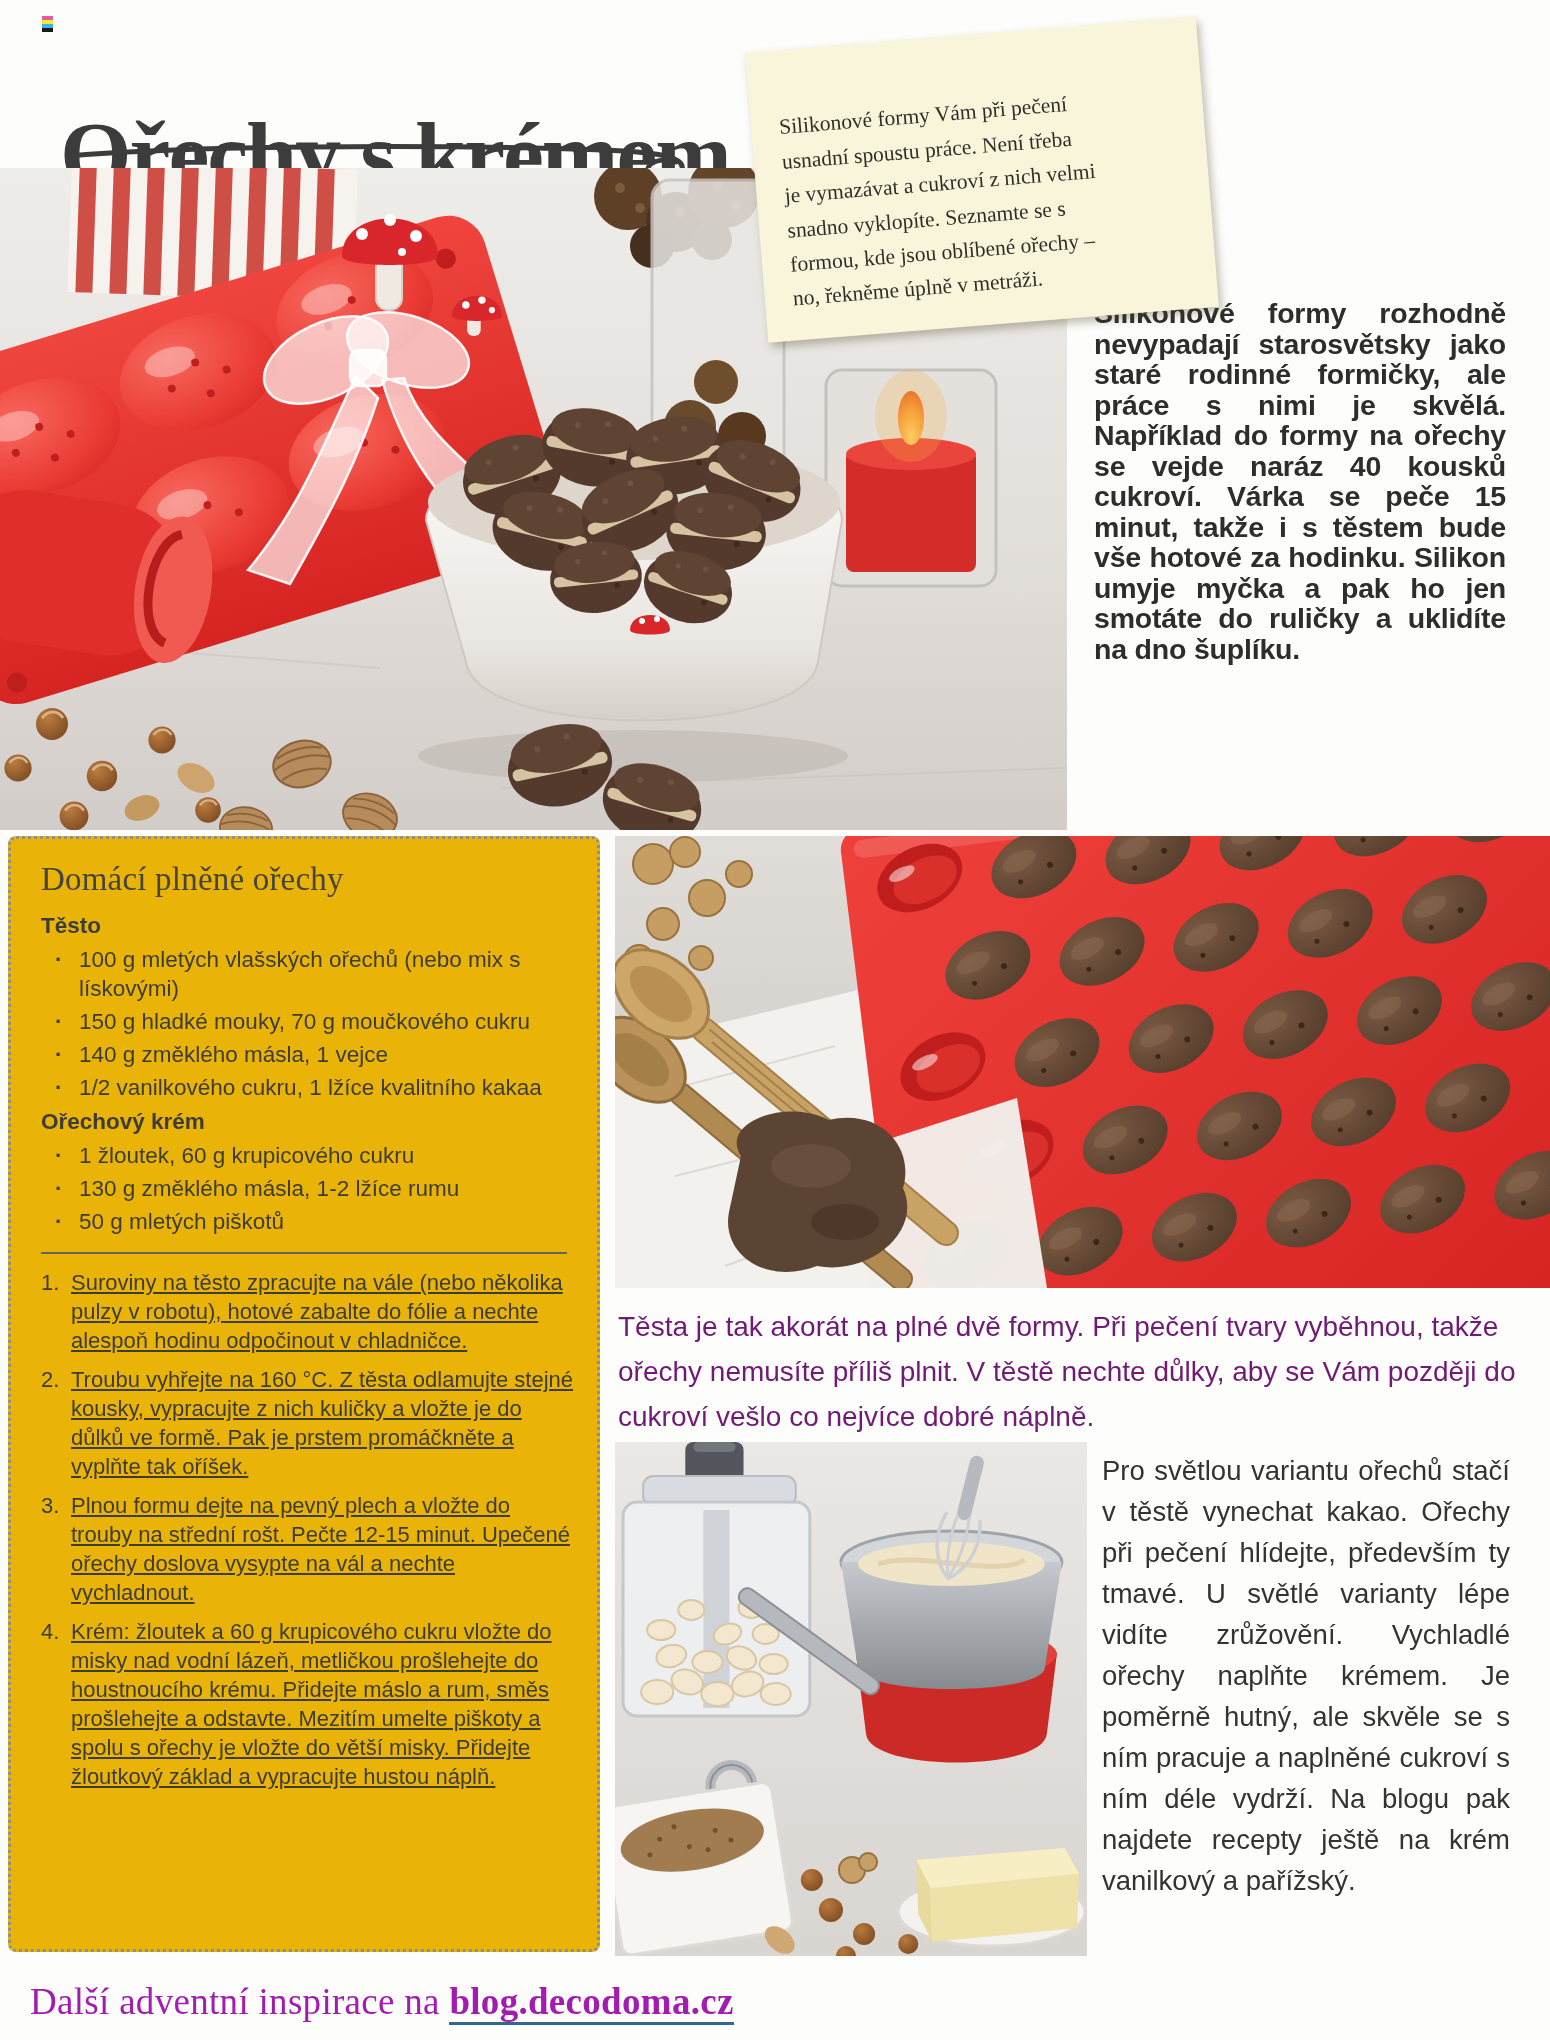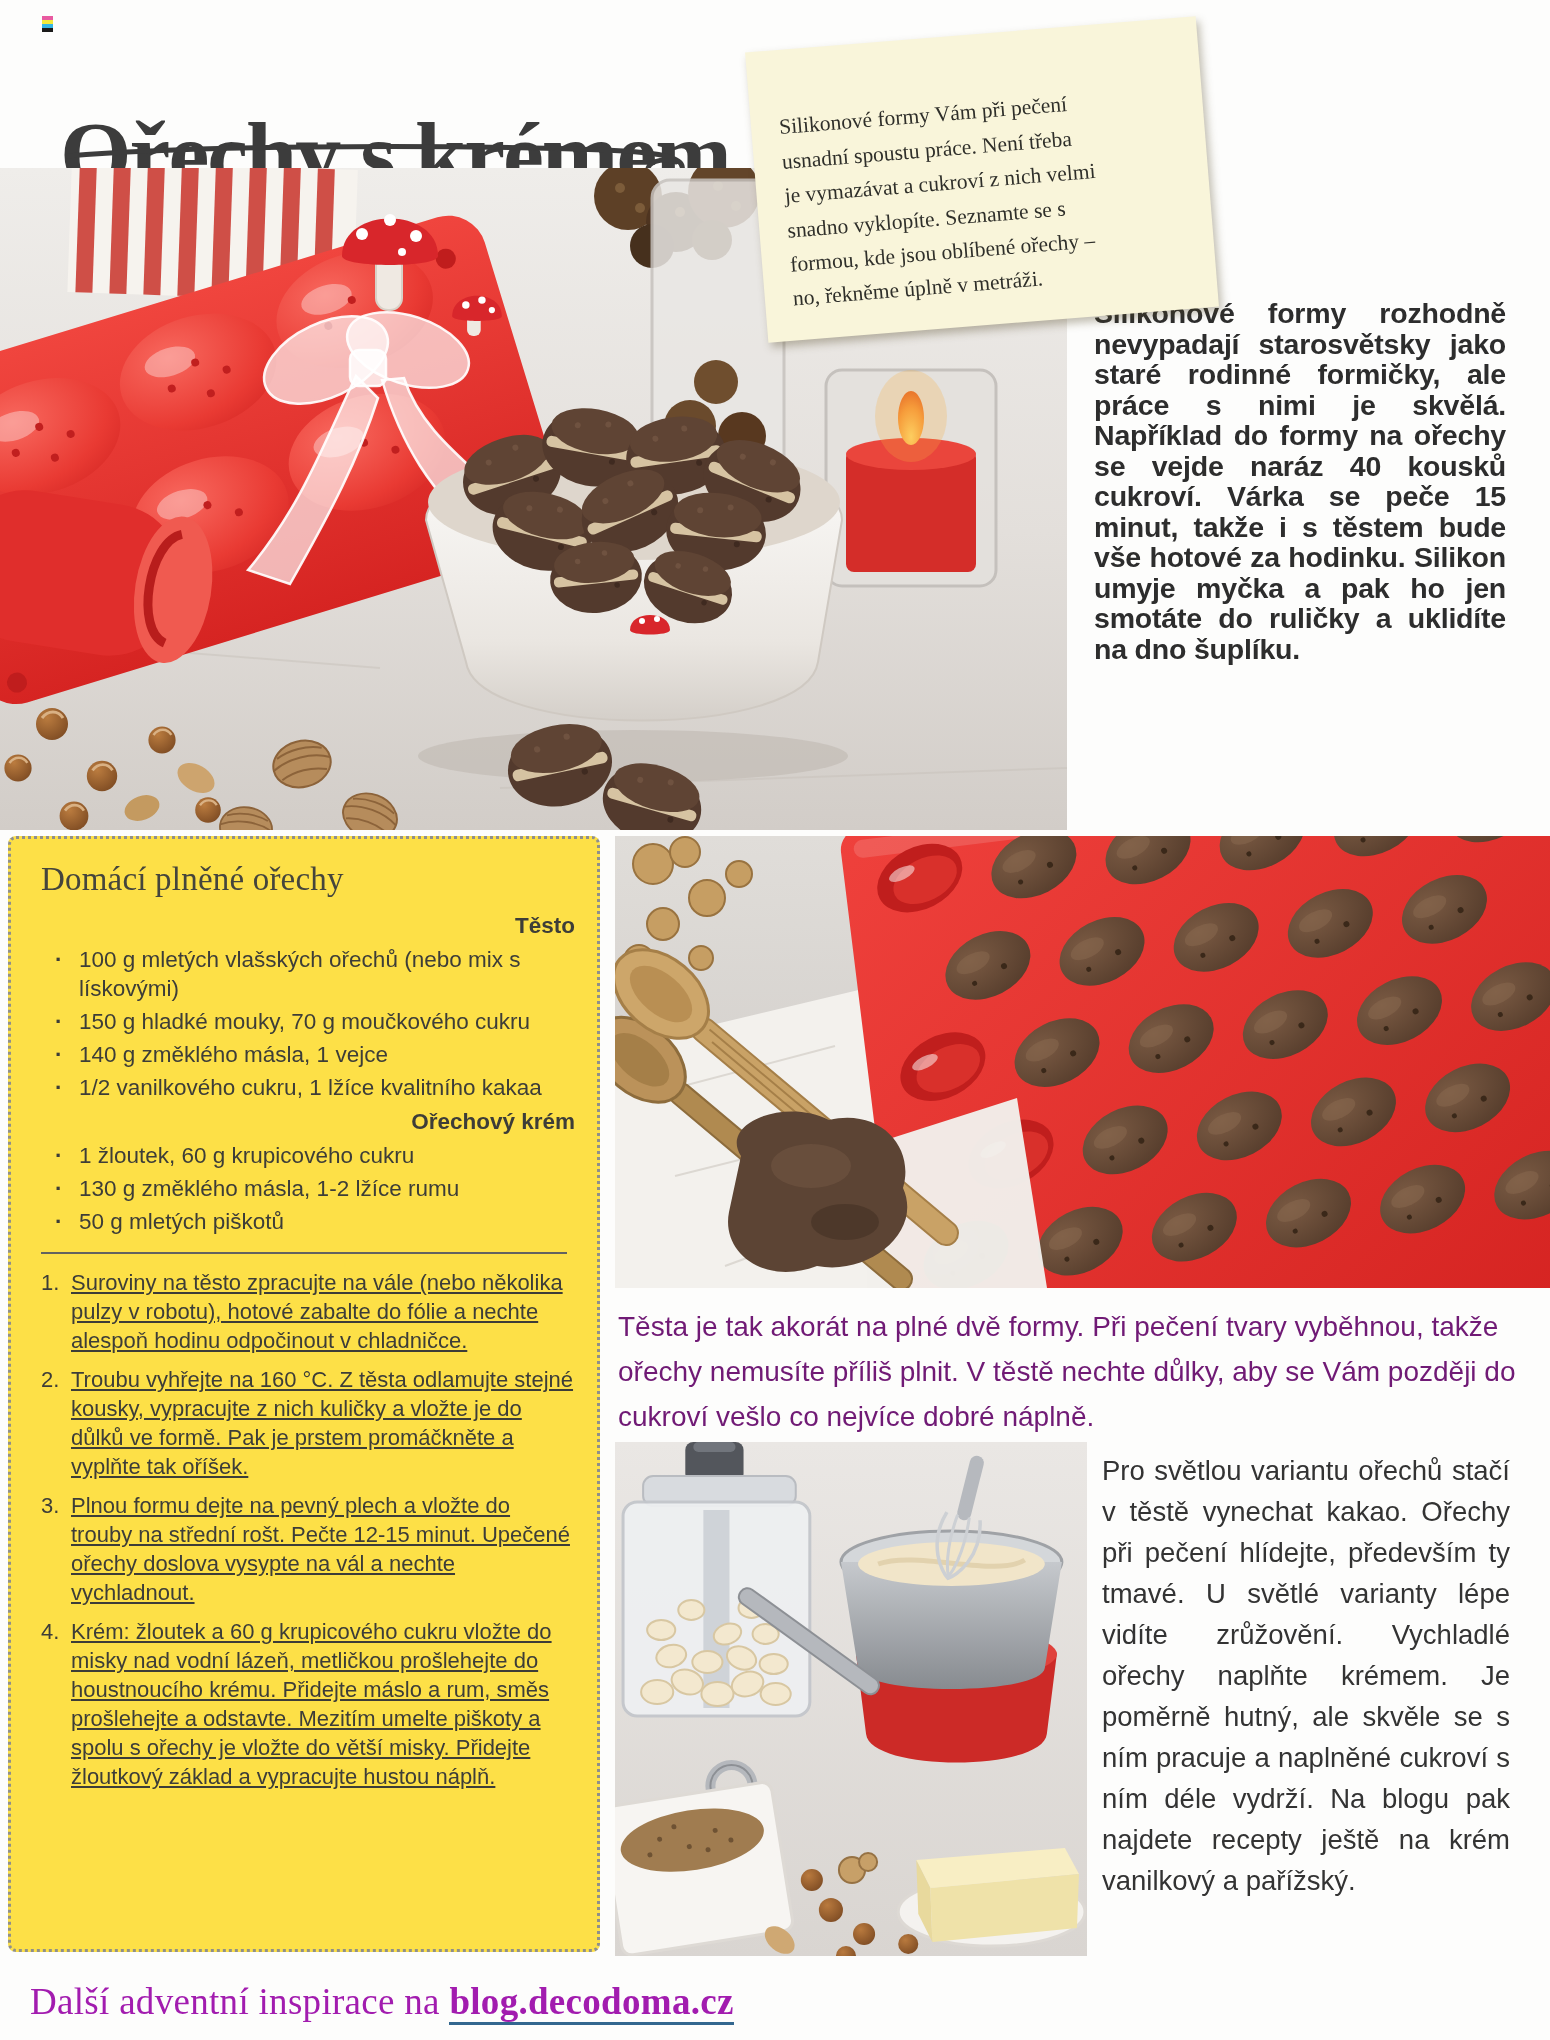--- a/index.html
+++ b/index.html
@@ -40,30 +40,30 @@
   
   #intro{
     left:1094px;top:298px;width:412px;
     font-weight:700;font-size:28.5px;line-height:30.5px;
     text-align:justify;color:#2d2d2d;letter-spacing:-0.2px;
   }
 
   
   #recipe{
     left:8px;top:836px;width:592px;height:1116px;box-sizing:border-box;
-    background:#fde047;border:3px dotted #8f8f8b;border-radius:8px;
+    background:#eab308;border:3px dotted #8f8f8b;border-radius:8px;
     padding:22px 22px 0 30px;color:#3d3d38;
   }
   #recipe-title{
     font-family:"Liberation Serif",serif;font-size:33px;color:#45453c;
     margin:0 0 12px 0;font-weight:400;letter-spacing:0.2px;
   }
   .meta-row{font-size:22.5px;line-height:29px;}
   .meta-label{font-weight:700;}
-  .ing-head{font-weight:700;font-size:22.5px;line-height:31px;margin-top:0;text-align:right;}
+  .ing-head{font-weight:700;font-size:22.5px;line-height:31px;margin-top:0;}
   ul.ing-list{list-style:none;margin:0;padding:0 0 0 12px;}
   ul.ing-list li{
     font-size:22.5px;line-height:29px;margin:4px 0;padding-left:26px;position:relative;
   }
   ul.ing-list li::before{content:"·";position:absolute;left:2px;top:0;font-weight:700;}
   #recipe-divider{border:none;border-top:2px solid #63635f;margin:16px 8px 14px 0;}
   ol.steps{list-style:none;margin:0;padding:0;counter-reset:stp;text-decoration:underline;}
   ol.steps li{
     counter-increment:stp;font-size:22px;line-height:29px;margin:0 0 10px 0;
     padding-left:30px;position:relative;

